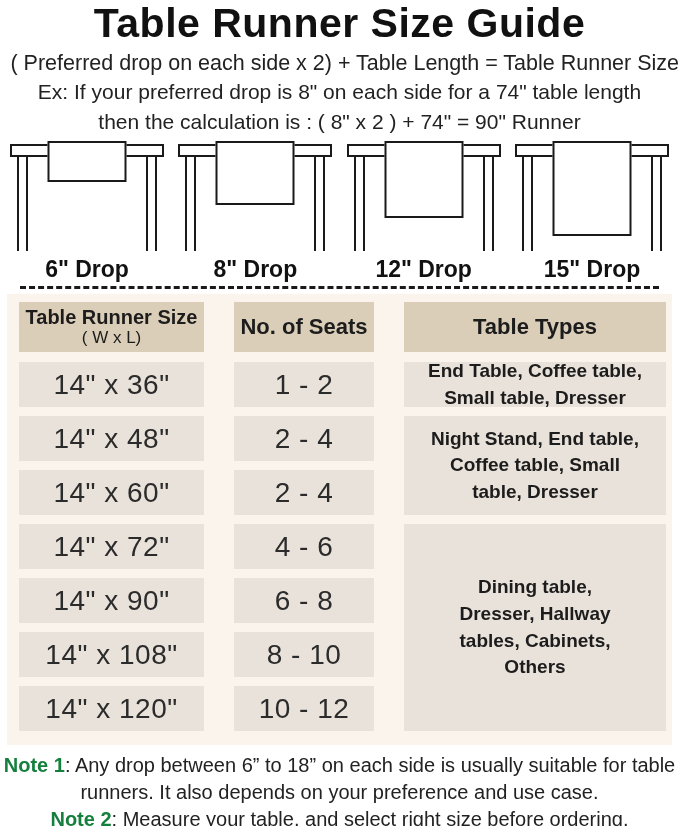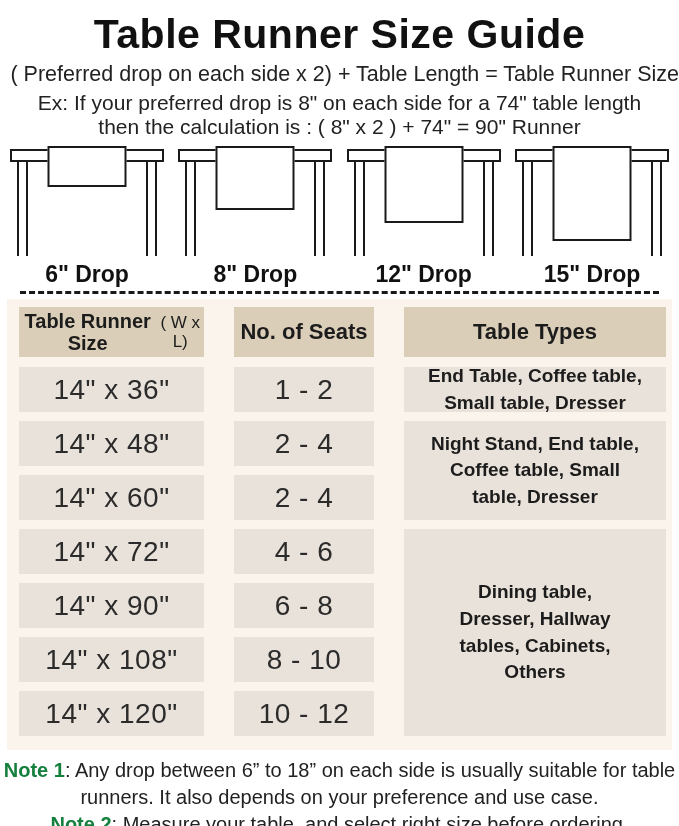--- a/index.html
+++ b/index.html
@@ -9,25 +9,25 @@
     font-family: "Liberation Sans", sans-serif;
     color: #1a1a1a;
     overflow: hidden;
   }
   .page { width: 679px; height: 826px; }
 
   
   .hdr { text-align: center; }
   .title {
     font-size: 41px; font-weight: 800; letter-spacing: 0.5px;
-    line-height: 1.1; color: #111; padding-top: 12px;
+    line-height: 1.1; color: #111; padding-top: 1px;
   }
   .formula { font-size: 21.5px; margin-top: 5px; color: #222; text-align: right; }
   .example { font-size: 21px; margin-top: 4px; color: #222; }
-  .example.l2 { margin-top: 0; }
+  .example.l2 { margin-top: 6px; }
 
   
   .figs {
     display: flex; justify-content: space-between;
     padding: 0 7px; margin-top: 7px;
   }
   .fig { width: 160px; display: flex; flex-direction: column; align-items: center; }
   .art { position: relative; width: 154px; height: 110px; }
   .tabletop {
     position: absolute; top: 3px; left: 0; right: 0; height: 13px;
@@ -61,22 +61,22 @@
     background: #faf4ec;
     padding: 8px 6px 14px 12px;
     height: 451px;
     display: flex; justify-content: space-between;
   }
   .col { display: flex; flex-direction: column; }
   .col-size  { width: 185px; }
   .col-seats { width: 140px; }
   .col-types { width: 262px; }
   .cell {
-    display: flex; flex-direction: row; align-items: center; justify-content: center;
-    text-align: center;
+    display: flex; flex-direction: column; align-items: center; justify-content: center;
+    text-align: left;
   }
   .cell.head { background: #dbceb8; height: 50px; margin-bottom: 10px; }
   .cell.row  { background: #e9e2da; height: 45px; margin-bottom: 9px; }
   .cell.row:last-child { margin-bottom: 0; }
   .hdr1 { font-size: 20px; font-weight: bold; line-height: 1.1; color: #1c1c1c; }
   .hdr2 { font-size: 17px; line-height: 1.15; color: #1c1c1c; }
   .hdr-one { font-size: 22px; font-weight: bold; color: #1c1c1c; }
   .val { font-size: 28px; font-weight: 400; color: #2b2b2b; letter-spacing: 0.5px; }
   .typecell {
     background: #e9e2da; display: flex; align-items: center; justify-content: center;

